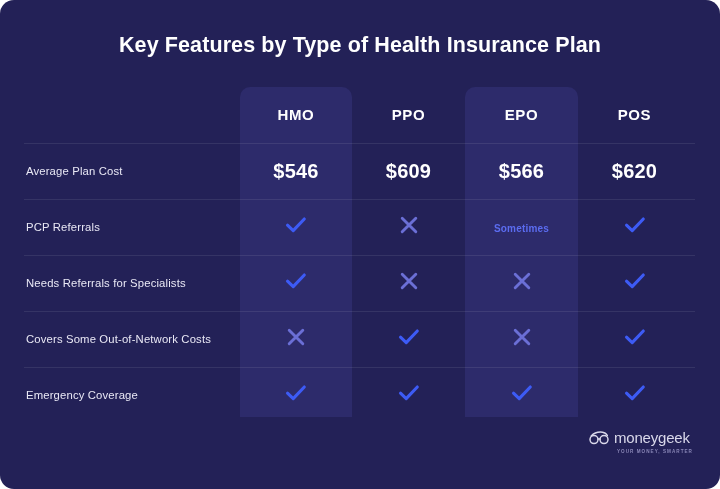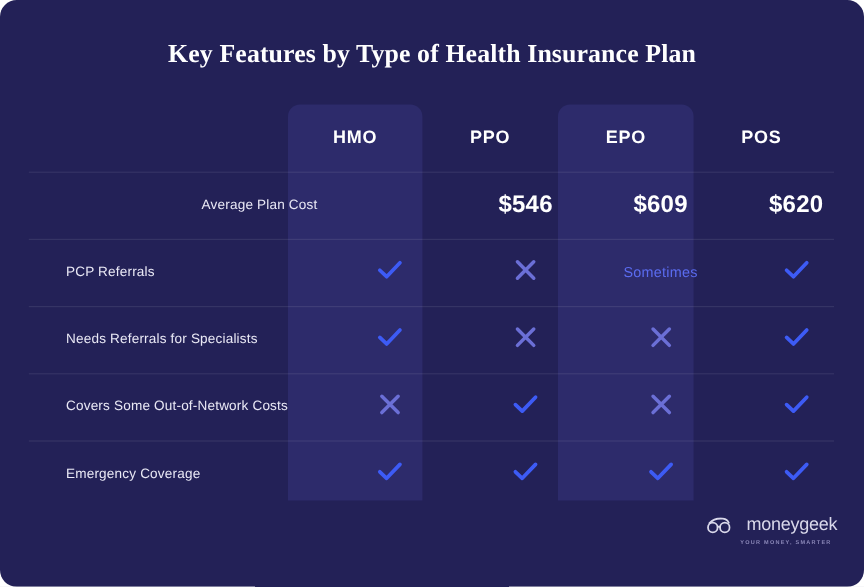--- a/index.html
+++ b/index.html
@@ -29,21 +29,20 @@
     position: absolute;
     left: 0;
     top: 33px;
     width: 720px;
     text-align: center;
     color: #ffffff;
     font-size: 21.5px;
     font-weight: bold;
     letter-spacing: 0.1px;
     white-space: nowrap;
-    font-family: Liberation Serif, serif;
   }
 
   
   .band {
     position: absolute;
     top: 87px;
     height: 330px;
     background: #2d2b6b;
     border-radius: 10px 10px 0 0;
     z-index: 0;
@@ -58,21 +57,21 @@
     top: 87px;
     width: 720px;
     z-index: 2;
   }
   .row {
     display: flex;
     align-items: center;
     position: relative;
   }
   .row.header { height: 56px; }
-  .row.data { height: 56px; justify-content: flex-end; }
+  .row.data { height: 56px; }
 
   
   .row.data::before {
     content: "";
     position: absolute;
     left: 24px;
     right: 25px;
     top: 0;
     height: 1px;
     background: rgba(255, 255, 255, 0.085);
@@ -102,43 +101,43 @@
     letter-spacing: 0.6px;
   }
   .price {
     color: #ffffff;
     font-size: 20px;
     font-weight: bold;
     letter-spacing: 0.2px;
   }
   .sometimes {
     color: #5b6cf0;
-    font-size: 12px;
-    font-weight: normal;
+    font-size: 10px;
+    font-weight: bold;
     letter-spacing: 0.2px;
   }
 
   .mark {
     display: inline-block;
     line-height: 0;
   }
   .mark svg { display: block; margin: 0 auto; }
 
   
   .logo {
     position: absolute;
     left: 589px;
     top: 430px;
     width: 104px;
     z-index: 3;
   }
   .logo-row {
     display: flex;
     align-items: center;
-    gap: 13px;
+    gap: 5px;
   }
   .logo-mark { line-height: 0; flex: 0 0 auto; }
   .logo-word {
     color: #d9d8ea;
     font-size: 15px;
     font-weight: 400;
     letter-spacing: -0.2px;
     line-height: 1;
   }
   .logo-tag {
@@ -179,20 +178,23 @@
       </div>
     </div>
 
     <div class="row data">
       <div class="cell-label">Average Plan Cost</div>
       <div class="cell c-hmo">
         <span class="price">$546</span>
       </div>
       <div class="cell">
         <span class="price">$609</span>
+      </div>
+      <div class="cell">
+        <span class="price">$566</span>
       </div>
       <div class="cell">
         <span class="price">$620</span>
       </div>
     </div>
 
     <div class="row data">
       <div class="cell-label">PCP Referrals</div>
       <div class="cell c-hmo">
         <span class="mark">

